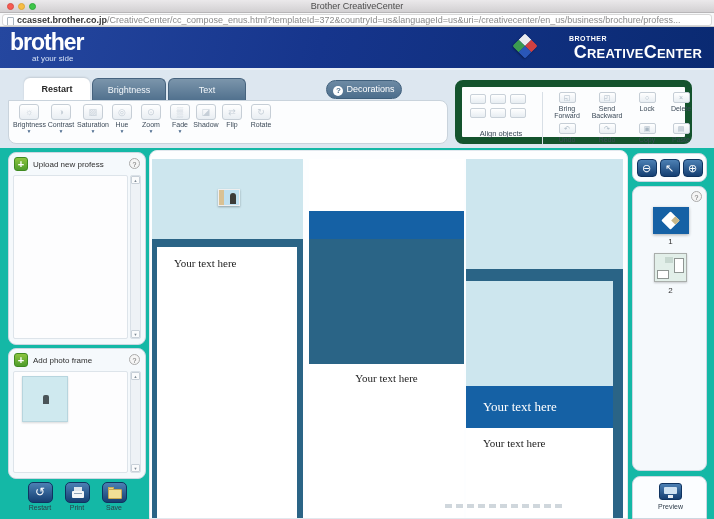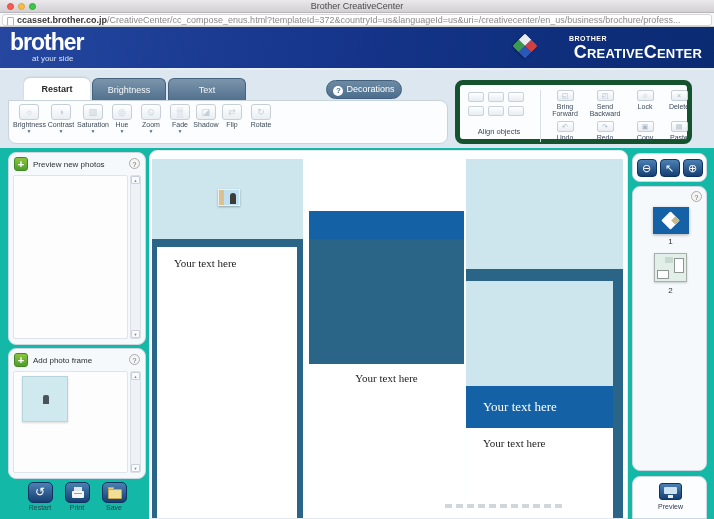--- a/index.html
+++ b/index.html
@@ -61,21 +61,21 @@
     background:#fcfdfe; border:1px solid #c9d3dc; border-radius:0 8px 8px 8px;
     display:flex; padding:3px 0 0 4px; }
   .ptool { width:32px; text-align:center; }
   .ptool.narrow { width:26px; }
   .pbtn { width:20px; height:16px; margin:0 auto; background:linear-gradient(#ffffff,#e9eef3);
     border:1px solid #c6ced6; border-radius:3px; font-size:9px; line-height:14px; color:#c6cfd8; }
   .plabel { font-size:7px; color:#3c4a58; margin-top:1px; white-space:nowrap; }
   .parrow { font-size:5px; color:#4a698c; line-height:6px; }
 
   #object-toolbar { position:absolute; left:455px; top:10px; width:237px; height:64px;
-    background:#fcfdfe; border:5px solid #14532d; border-radius:8px; }
+    background:#fcfdfe; border:7px solid #14532d; border-radius:8px; }
   #align-grid { position:absolute; left:8px; top:7px; width:62px; display:grid;
     grid-template-columns:repeat(3,16px); grid-auto-rows:10px; gap:4px; }
   .align-btn { width:16px; height:10px; background:linear-gradient(#ffffff,#e7edf2);
     border:1px solid #c9d1d9; border-radius:2px; }
   #align-label { position:absolute; left:0; top:42px; width:78px; text-align:center; font-size:7.5px; color:#3c4a58; }
   #obj-divider { position:absolute; left:80px; top:5px; width:1px; height:52px; background:#d8dfe6; }
   .ocell { position:absolute; width:38px; text-align:center; }
   .obtn { width:17px; height:11px; margin:0 auto; background:linear-gradient(#ffffff,#e9eef3);
     border:1px solid #c6ced6; border-radius:2px; font-size:7px; line-height:9px; color:#a9b7c3; }
   .olabel { font-size:7px; color:#3c4a58; line-height:7px; margin-top:2px; }
@@ -316,21 +316,21 @@
       <div class="ocell r2 c4">
         <div class="obtn">▤</div>
         <div class="olabel">Paste</div>
       </div>
     </div>
   </div>
 
   <div class="side-panel" id="panel-upload">
     <div class="panel-head">
       <span class="plus-btn">+</span>
-      <span class="head-label">Preview new photos</span>
+      <span class="head-label">Upload new profess</span>
       <span class="help-circle">?</span>
     </div>
     <div class="panel-body"></div>
     <div class="vscroll">
       <span class="sarrow up">▲</span>
       <span class="sarrow down">▼</span>
     </div>
   </div>
 
   <div class="side-panel" id="panel-frames">

